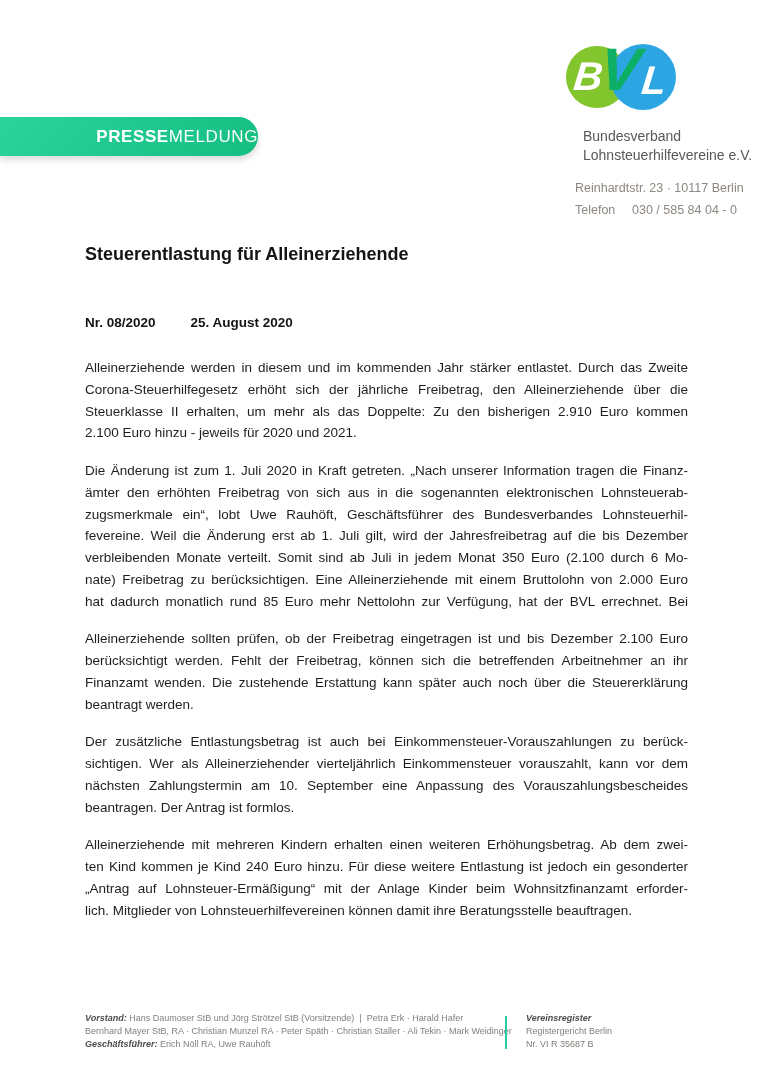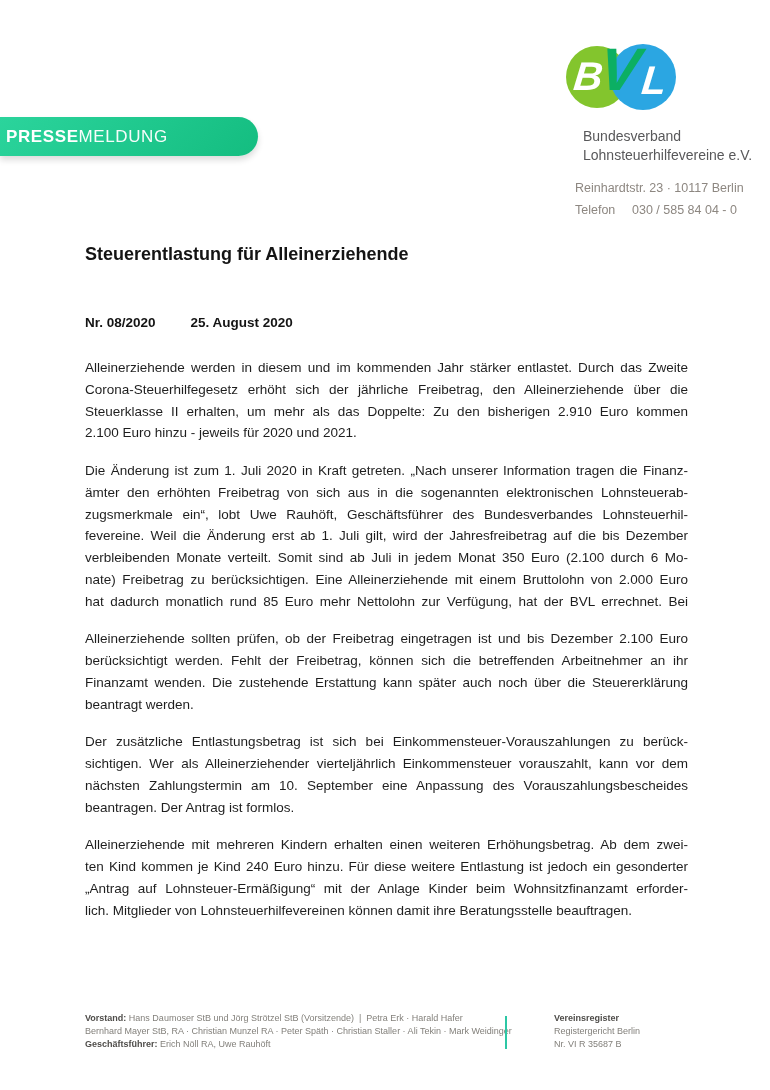--- a/index.html
+++ b/index.html
@@ -5,21 +5,21 @@
   html,body{margin:0;padding:0;background:#ffffff;}
   .page{
     position:relative;width:770px;height:1090px;background:#ffffff;overflow:hidden;
     font-family:"Liberation Sans",sans-serif;
   }
   
   .banner{
     position:absolute;left:0;top:117px;width:258px;height:39px;
     background:linear-gradient(135deg,#2bd49c,#14bd80);
     border-radius:0 20px 20px 0;
-    display:flex;align-items:center;justify-content:flex-start;
+    display:flex;align-items:center;justify-content:flex-end;
     box-shadow:0 4px 6px rgba(0,0,0,.14);
     color:#ffffff;font-size:17px;letter-spacing:.6px;padding-left:6px;box-sizing:border-box;
   }
   .banner-bold{font-weight:700;}
   .banner-light{font-weight:400;opacity:.96;}
   
   .logo{position:absolute;left:560px;top:38px;width:125px;height:82px;}
   .circle{position:absolute;border-radius:50%;display:block;}
   .circle.green{left:6px;top:8px;width:62px;height:62px;background:#83c52d;}
   .circle.blue{left:50px;top:6px;width:66px;height:66px;background:#2ba6e2;}
@@ -35,22 +35,22 @@
   .title{position:absolute;left:85px;top:244px;margin:0;font-size:18px;font-weight:700;color:#141414;letter-spacing:0;}
   .meta{position:absolute;left:85px;top:315px;font-size:13.5px;font-weight:700;color:#141414;}
   .meta-date{margin-left:35px;}
   
   .body{position:absolute;left:85px;top:357px;width:603px;font-size:13.5px;color:#1e1e1e;}
   .para{margin:0 0 16px 0;}
   .pline{line-height:21.75px;text-align:justify;text-align-last:justify;white-space:nowrap;}
   .pline.last{text-align-last:left;}
   
   .footer-left{position:absolute;left:85px;top:1012px;font-size:9px;line-height:13.2px;color:#83807b;}
-  .footer-right{position:absolute;left:554px;top:1012px;font-size:9px;line-height:13.2px;color:#83807b;}
-  .fbold{font-weight:700;color:#4f4d4a;}
+  .footer-right{position:absolute;left:526px;top:1012px;font-size:9px;line-height:13.2px;color:#83807b;}
+  .fbold{font-weight:700;color:#4f4d4a;font-style:italic;}
   .footer-divider{position:absolute;left:505px;top:1016px;width:2px;height:33px;background:#2cc7a5;}
 </style>
 </head>
 <body>
 
 <div class="page">
 
   <div class="banner" style="background: linear-gradient(135deg, rgb(43, 212, 156), rgb(20, 189, 128));">
     <span class="banner-bold">PRESSE</span>
       <span class="banner-light">MELDUNG</span>
@@ -98,21 +98,21 @@
         <div class="pline">nate) Freibetrag zu berücksichtigen. Eine Alleinerziehende mit einem Bruttolohn von 2.000 Euro</div>
         <div class="pline">hat dadurch monatlich rund 85 Euro mehr Nettolohn zur Verfügung, hat der BVL errechnet. Bei</div>
       </div>
       <div class="para">
         <div class="pline">Alleinerziehende sollten prüfen, ob der Freibetrag eingetragen ist und bis Dezember 2.100 Euro</div>
         <div class="pline">berücksichtigt werden. Fehlt der Freibetrag, können sich die betreffenden Arbeitnehmer an ihr</div>
         <div class="pline">Finanzamt wenden. Die zustehende Erstattung kann später auch noch über die Steuererklärung</div>
         <div class="pline last">beantragt werden.</div>
       </div>
       <div class="para">
-        <div class="pline">Der zusätzliche Entlastungsbetrag ist sich bei Einkommensteuer-Vorauszahlungen zu berück-</div>
+        <div class="pline">Der zusätzliche Entlastungsbetrag ist auch bei Einkommensteuer-Vorauszahlungen zu berück-</div>
         <div class="pline">sichtigen. Wer als Alleinerziehender vierteljährlich Einkommensteuer vorauszahlt, kann vor dem</div>
         <div class="pline">nächsten Zahlungstermin am 10. September eine Anpassung des Vorauszahlungsbescheides</div>
         <div class="pline last">beantragen. Der Antrag ist formlos.</div>
       </div>
       <div class="para">
         <div class="pline">Alleinerziehende mit mehreren Kindern erhalten einen weiteren Erhöhungsbetrag. Ab dem zwei-</div>
         <div class="pline">ten Kind kommen je Kind 240 Euro hinzu. Für diese weitere Entlastung ist jedoch ein gesonderter</div>
         <div class="pline">„Antrag auf Lohnsteuer-Ermäßigung“ mit der Anlage Kinder beim Wohnsitzfinanzamt erforder-</div>
         <div class="pline last">lich. Mitglieder von Lohnsteuerhilfevereinen können damit ihre Beratungsstelle beauftragen.</div>
       </div>

